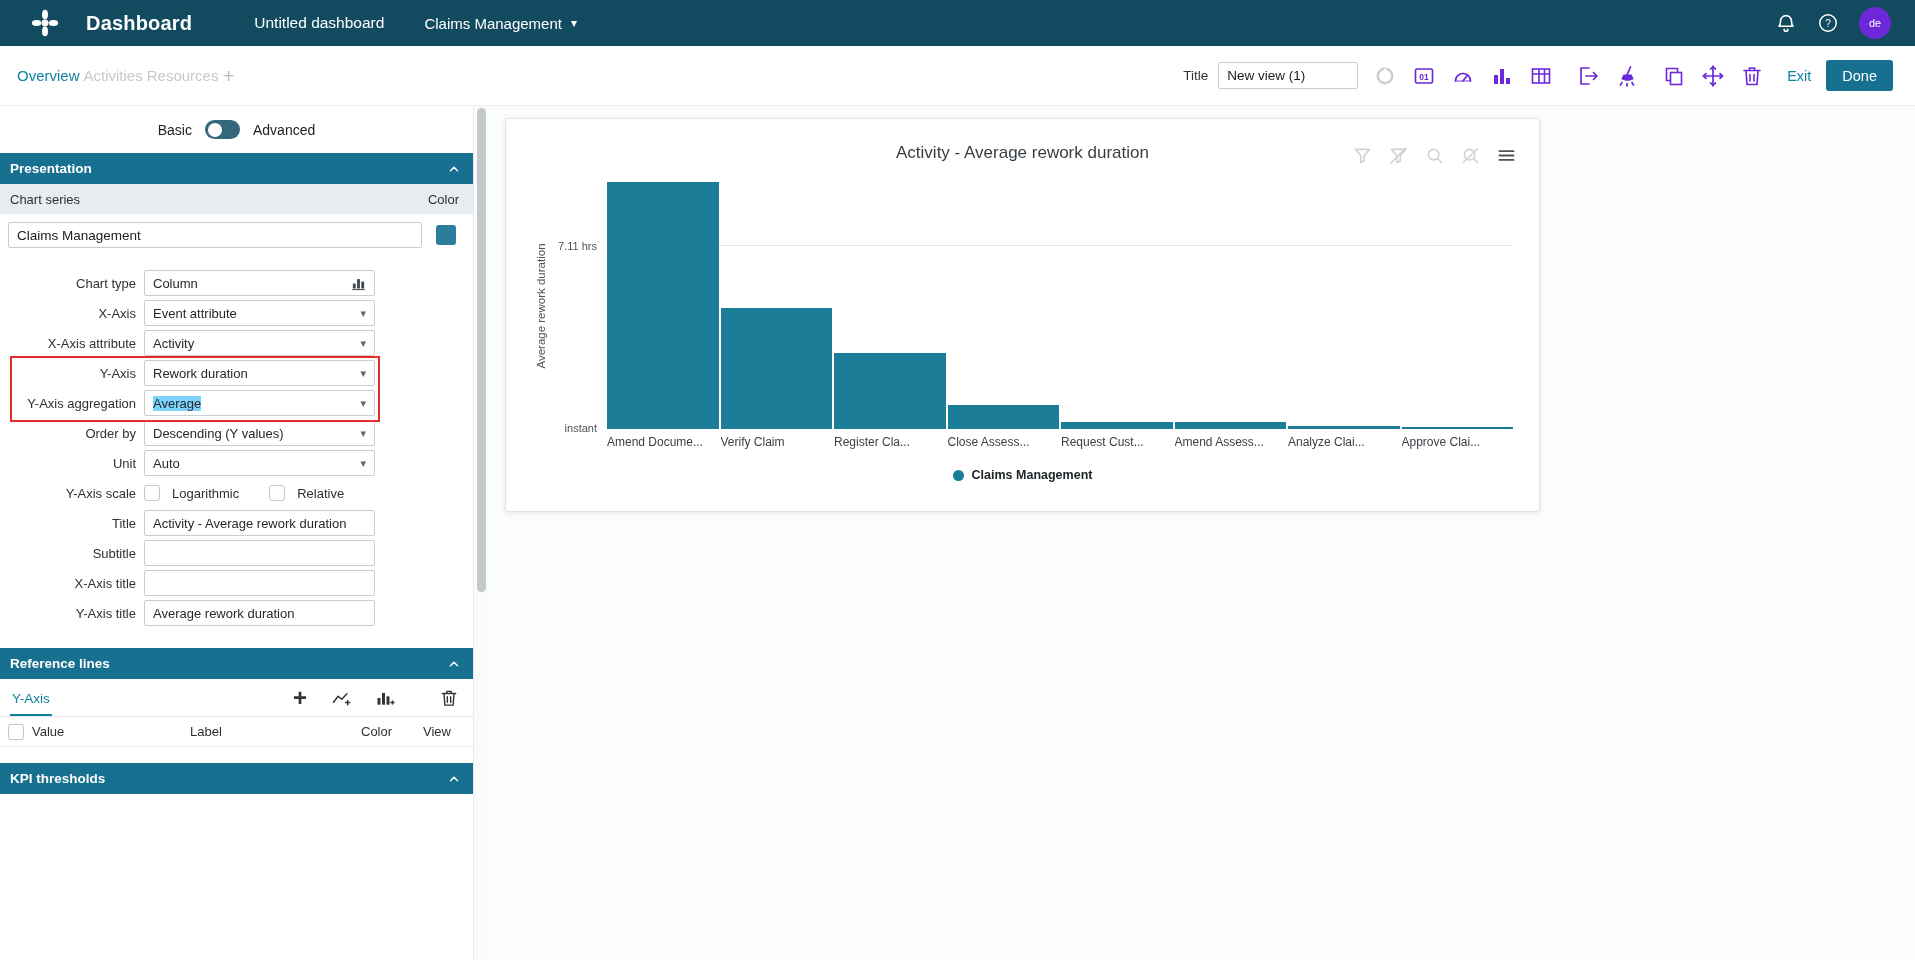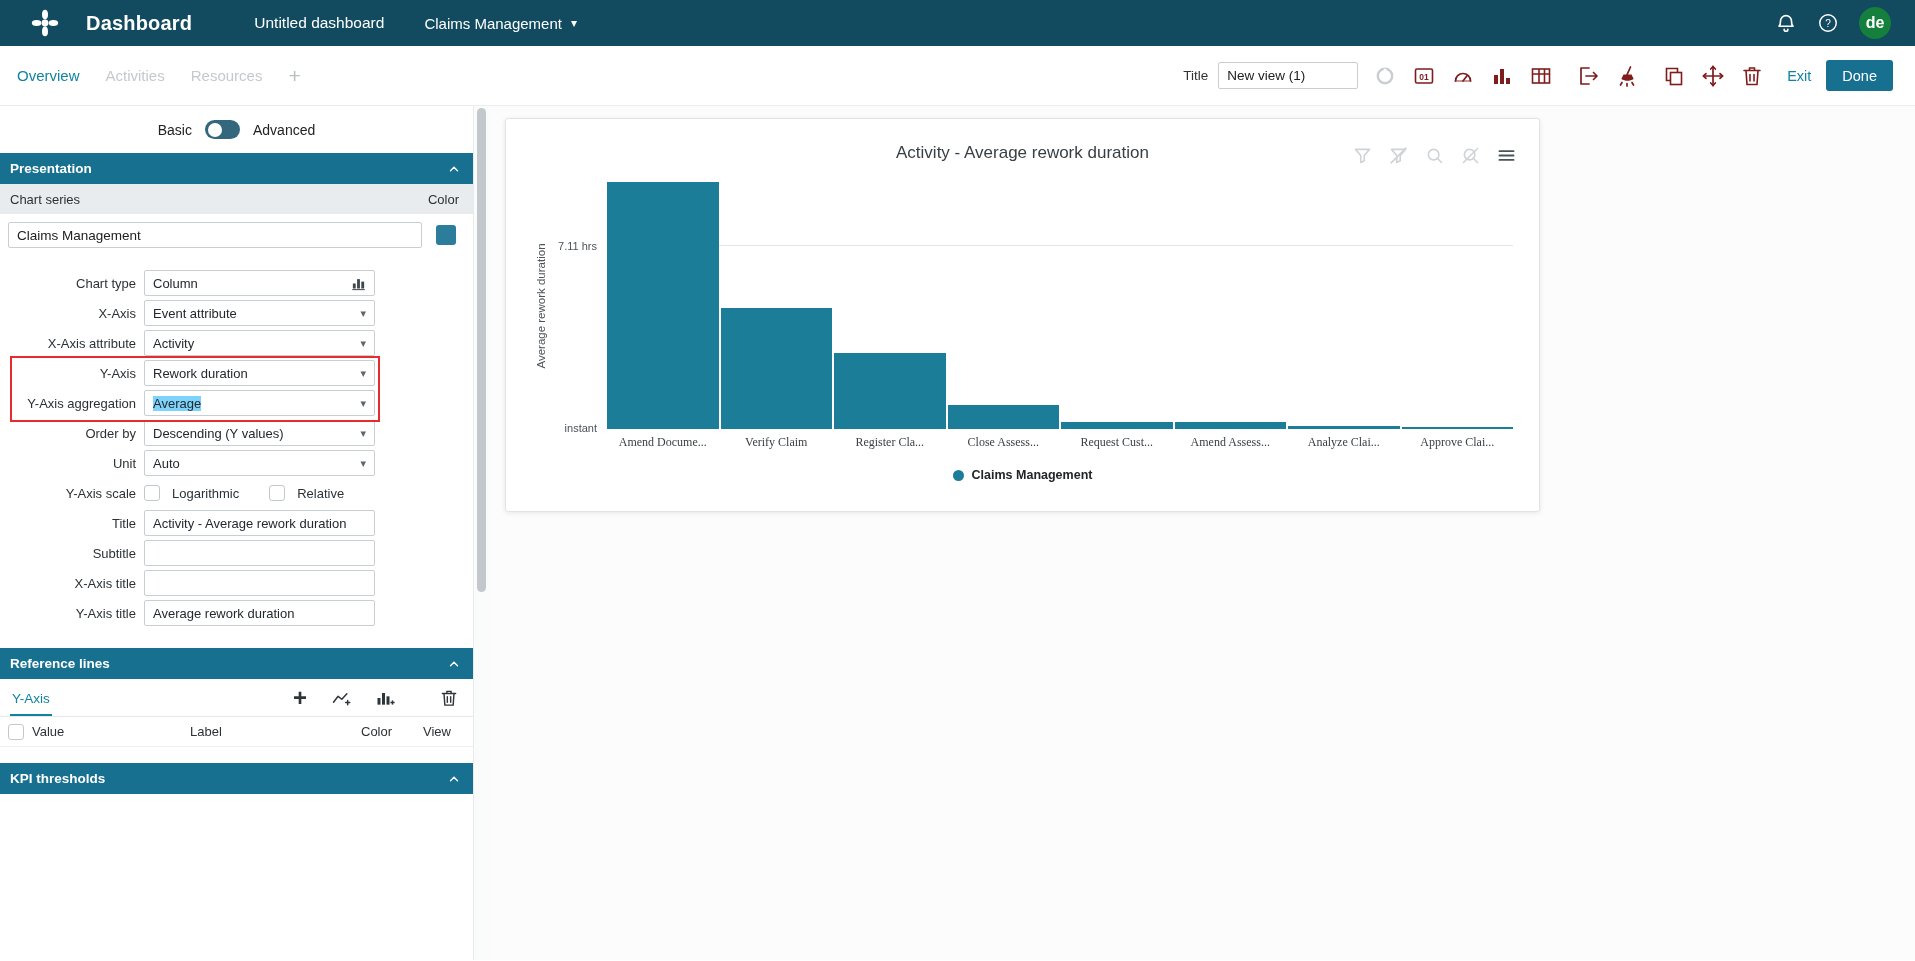--- a/index.html
+++ b/index.html
@@ -9,34 +9,34 @@
   
   .topbar { height:46px; background:#124A5F; display:flex; align-items:center; color:#fff; }
   .logo { width:30px; height:30px; margin-left:30px; cursor:pointer; }
   .app-title { font-size:20px; font-weight:700; margin-left:26px; letter-spacing:.2px; }
   .dash-name { margin-left:62px; font-size:15.5px; cursor:pointer; }
   .model-select { margin-left:40px; font-size:15px; display:flex; align-items:center; gap:9px; cursor:pointer; }
   .model-select .caret { font-size:12px; }
   .topbar-right { margin-left:auto; display:flex; align-items:center; gap:20px; margin-right:24px; }
   .top-icon { width:22px; height:22px; color:#fff; cursor:pointer; }
   .top-icon svg { width:100%; height:100%; }
-  .avatar { width:32px; height:32px; border-radius:50%; background:#15803d; color:#fff;
-    display:flex; align-items:center; justify-content:center; font-size:16px; cursor:pointer;font-weight:bold; }
+  .avatar { width:32px; height:32px; border-radius:50%; background:#6d28d9; color:#fff;
+    display:flex; align-items:center; justify-content:center; font-size:11px; cursor:pointer; }
 
   
   .toolbar { height:60px; display:flex; align-items:center; background:#fff; border-bottom:1px solid #ebedef; }
-  .tabs { display:flex; align-items:center; gap:22px; margin-left:15px; font-size:15px; }
+  .tabs { display:flex; align-items:center; margin-left:15px; font-size:15px; }
   .tab { color:#c4c9cc; cursor:pointer; padding:4px 2px; }
   .tab.active { color:#1182A2; }
   .add-tab { font-size:21px; color:#b9bfc3; cursor:pointer; margin-left:2px; }
   .toolbar-right { margin-left:auto; display:flex; align-items:center; gap:15px; margin-right:22px; }
   .title-label { font-size:13.5px; color:#333; margin-right:-5px; }
   .title-input { width:140px; height:27px; border:1px solid #c9ced2; border-radius:2px; padding:0 8px;
     font-size:13.5px; color:#222; font-family:inherit; }
-  .tb-icon { width:24px; height:24px; color:#7f1d1d; cursor:pointer; }
+  .tb-icon { width:24px; height:24px; color:#6d28d9; cursor:pointer; }
   .tb-icon svg { width:100%; height:100%; }
   .tb-icon.muted { color:#c9ced1; }
   .gap-l { margin-left:8px; }
   .exit { color:#1182A2; font-size:14.5px; cursor:pointer; margin-left:8px; }
   .done { background:#17708F; color:#fff; border:none; border-radius:3px; height:31px; padding:0 16px;
     font-size:14.5px; font-family:inherit; cursor:pointer; }
 
   
   .content { display:flex; height:854px; }
   .panel { width:473px; background:#fff; position:relative; flex:none; }
@@ -106,21 +106,21 @@
     display:flex; align-items:center; justify-content:center; }
   .ylabel-box span { transform:rotate(-90deg); white-space:nowrap; font-size:11.5px; color:#4c5357; }
   .plot-area { position:relative; width:100%; height:100%; display:flex; align-items:flex-end; gap:2px; }
   .gridline { position:absolute; left:0; right:0; height:1px; background:#e3e6e8; z-index:0; }
   .bcol { flex:1; height:100%; display:flex; align-items:flex-end; position:relative; z-index:1; }
   .bar { width:100%; background:#1C7D99; }
   .ytick { position:absolute; right:calc(100% + 10px); font-size:11px; color:#4c5357; white-space:nowrap; }
   .ytick-max { transform:translateY(50%); }
   .ytick-min { bottom:0; transform:translateY(45%); }
   .xlabels { position:absolute; top:calc(100% + 6px); left:0; width:100%; display:flex; gap:2px; }
-  .xlab { flex:1; text-align:center; font-size:12px; color:#3b4146; white-space:nowrap; overflow:hidden;font-family:Liberation Serif, serif; }
+  .xlab { flex:1; font-size:12px; color:#3b4146; white-space:nowrap; overflow:hidden; }
   .legend { position:absolute; top:349px; left:0; right:0; display:flex; justify-content:center; align-items:center; gap:8px; cursor:pointer; }
   .legend-dot { width:11px; height:11px; border-radius:50%; background:#1C7D99; }
   .legend-label { font-size:12.5px; font-weight:700; color:#21262a; }
 </style>
 </head>
 <body>
 
 <header class="topbar">
   <div class="logo">
     <svg viewBox="0 0 30 30" fill="#fff">

